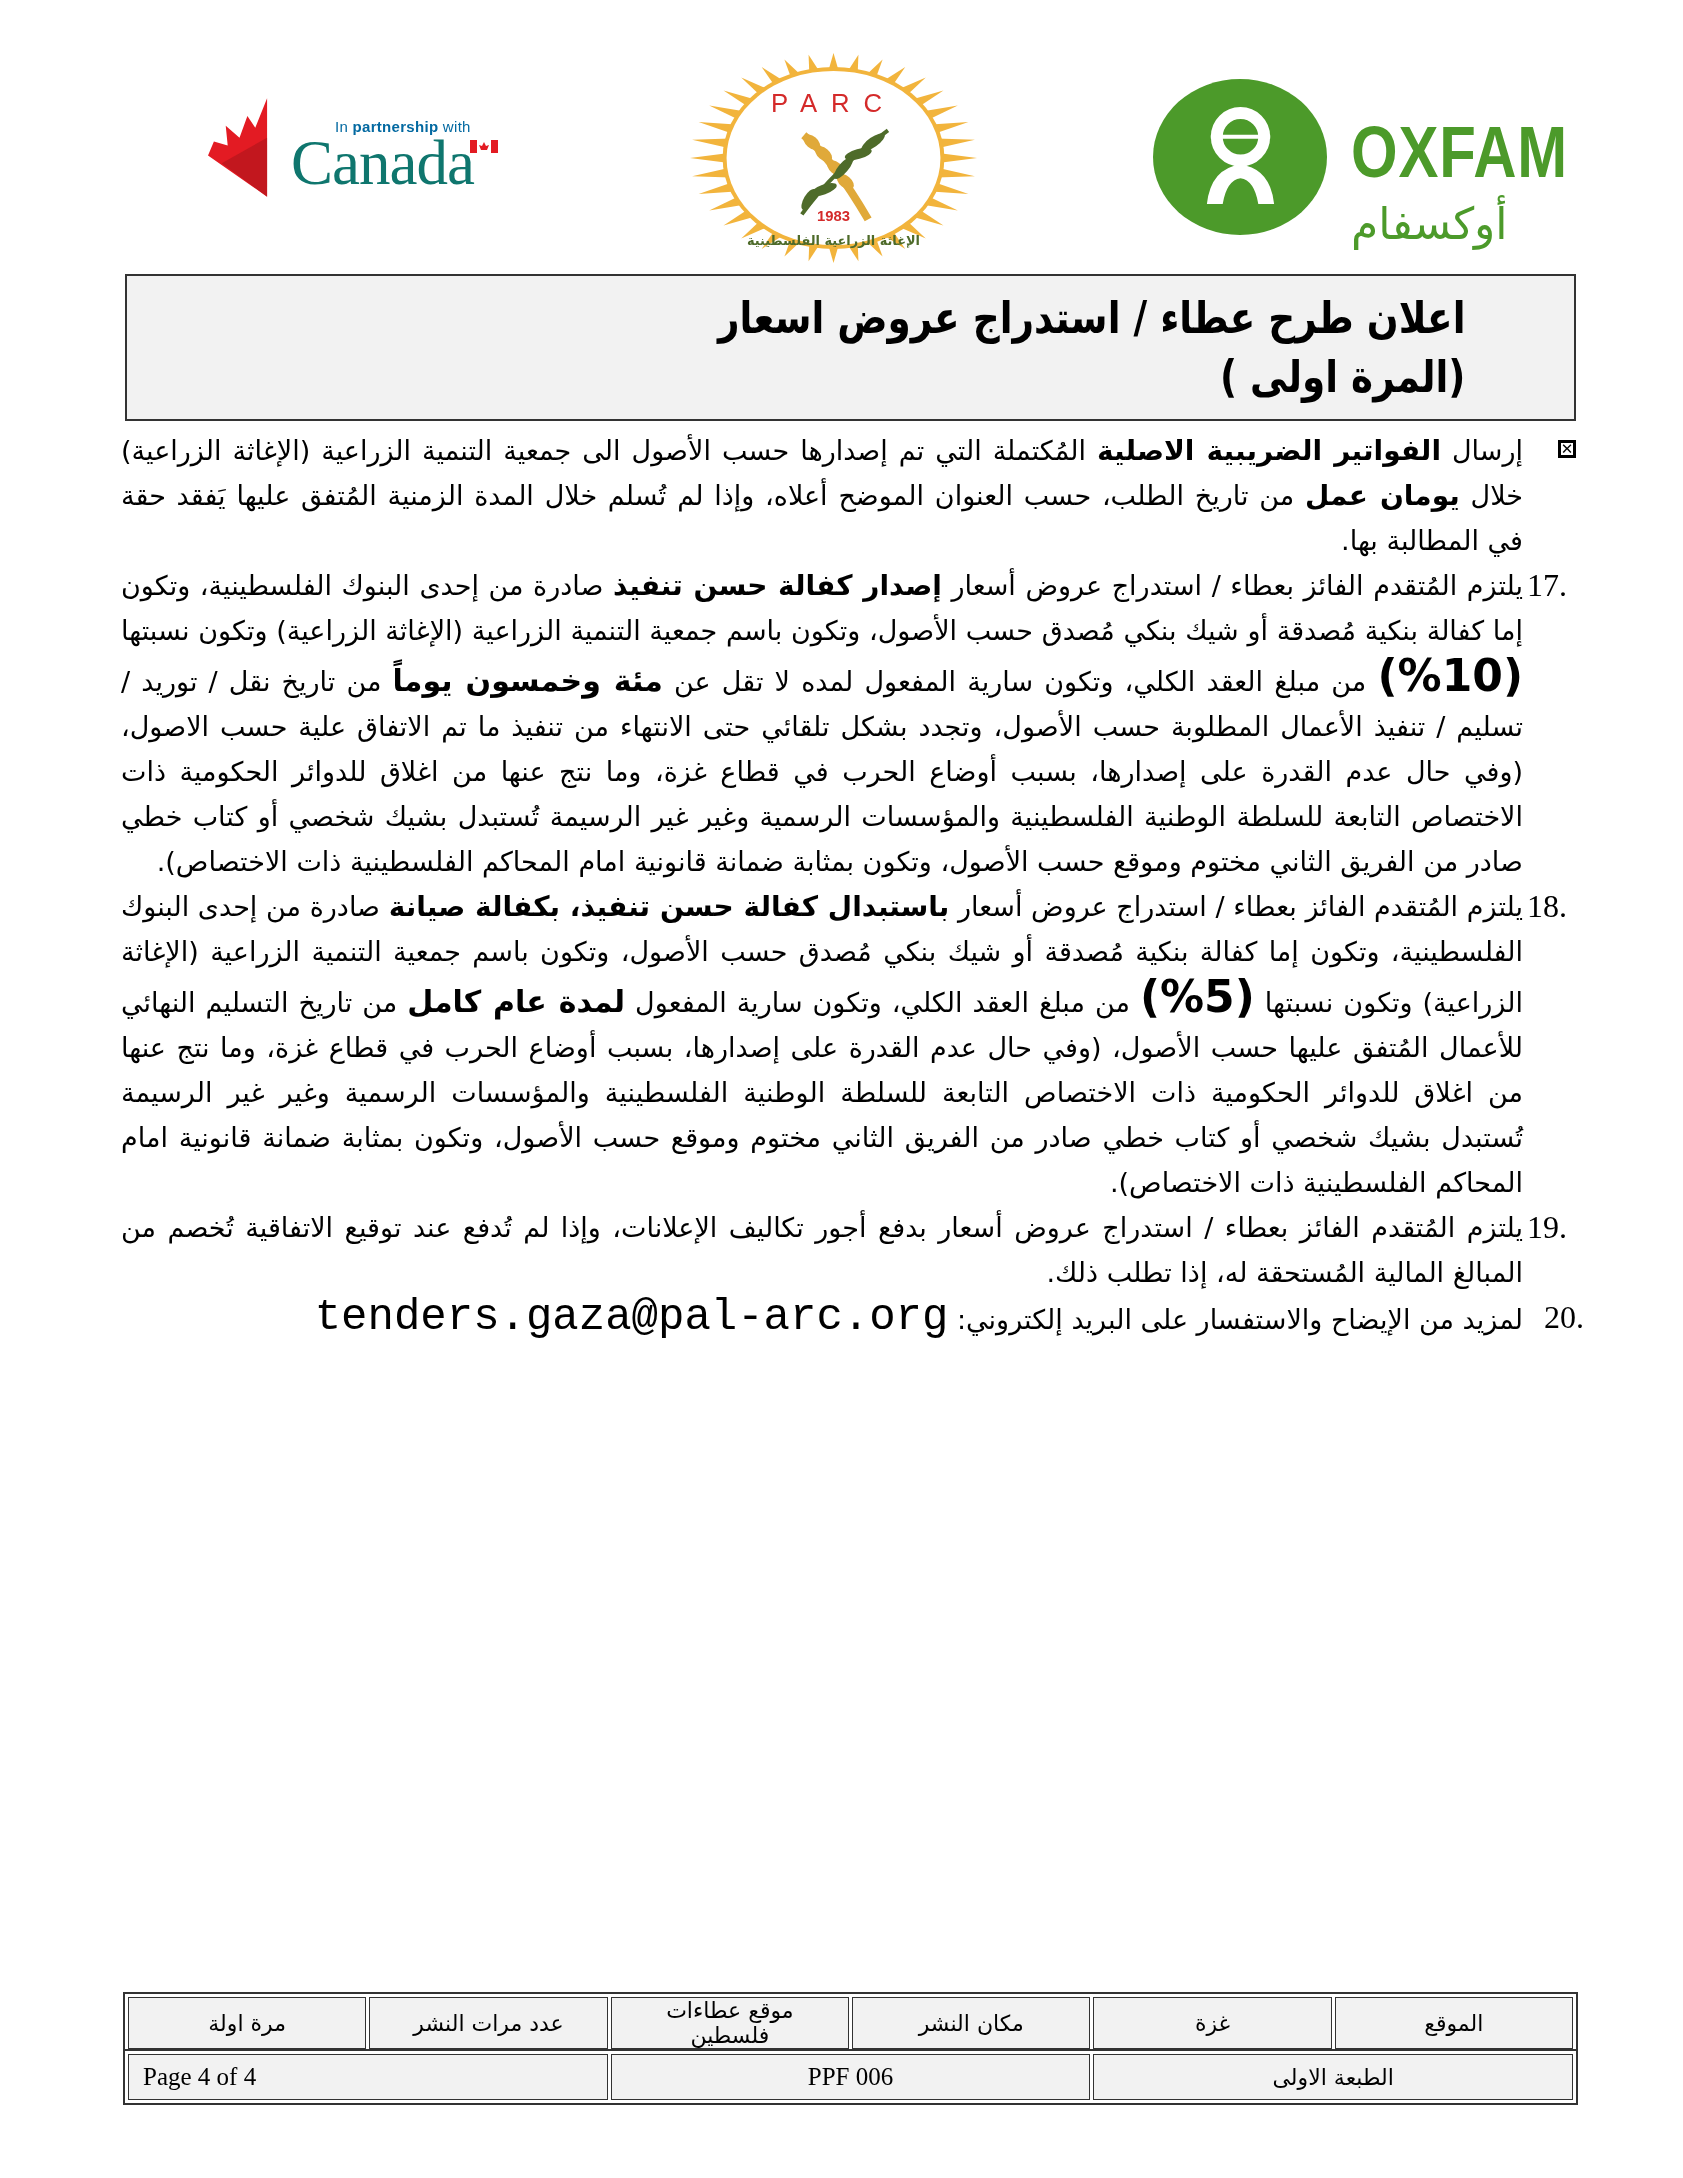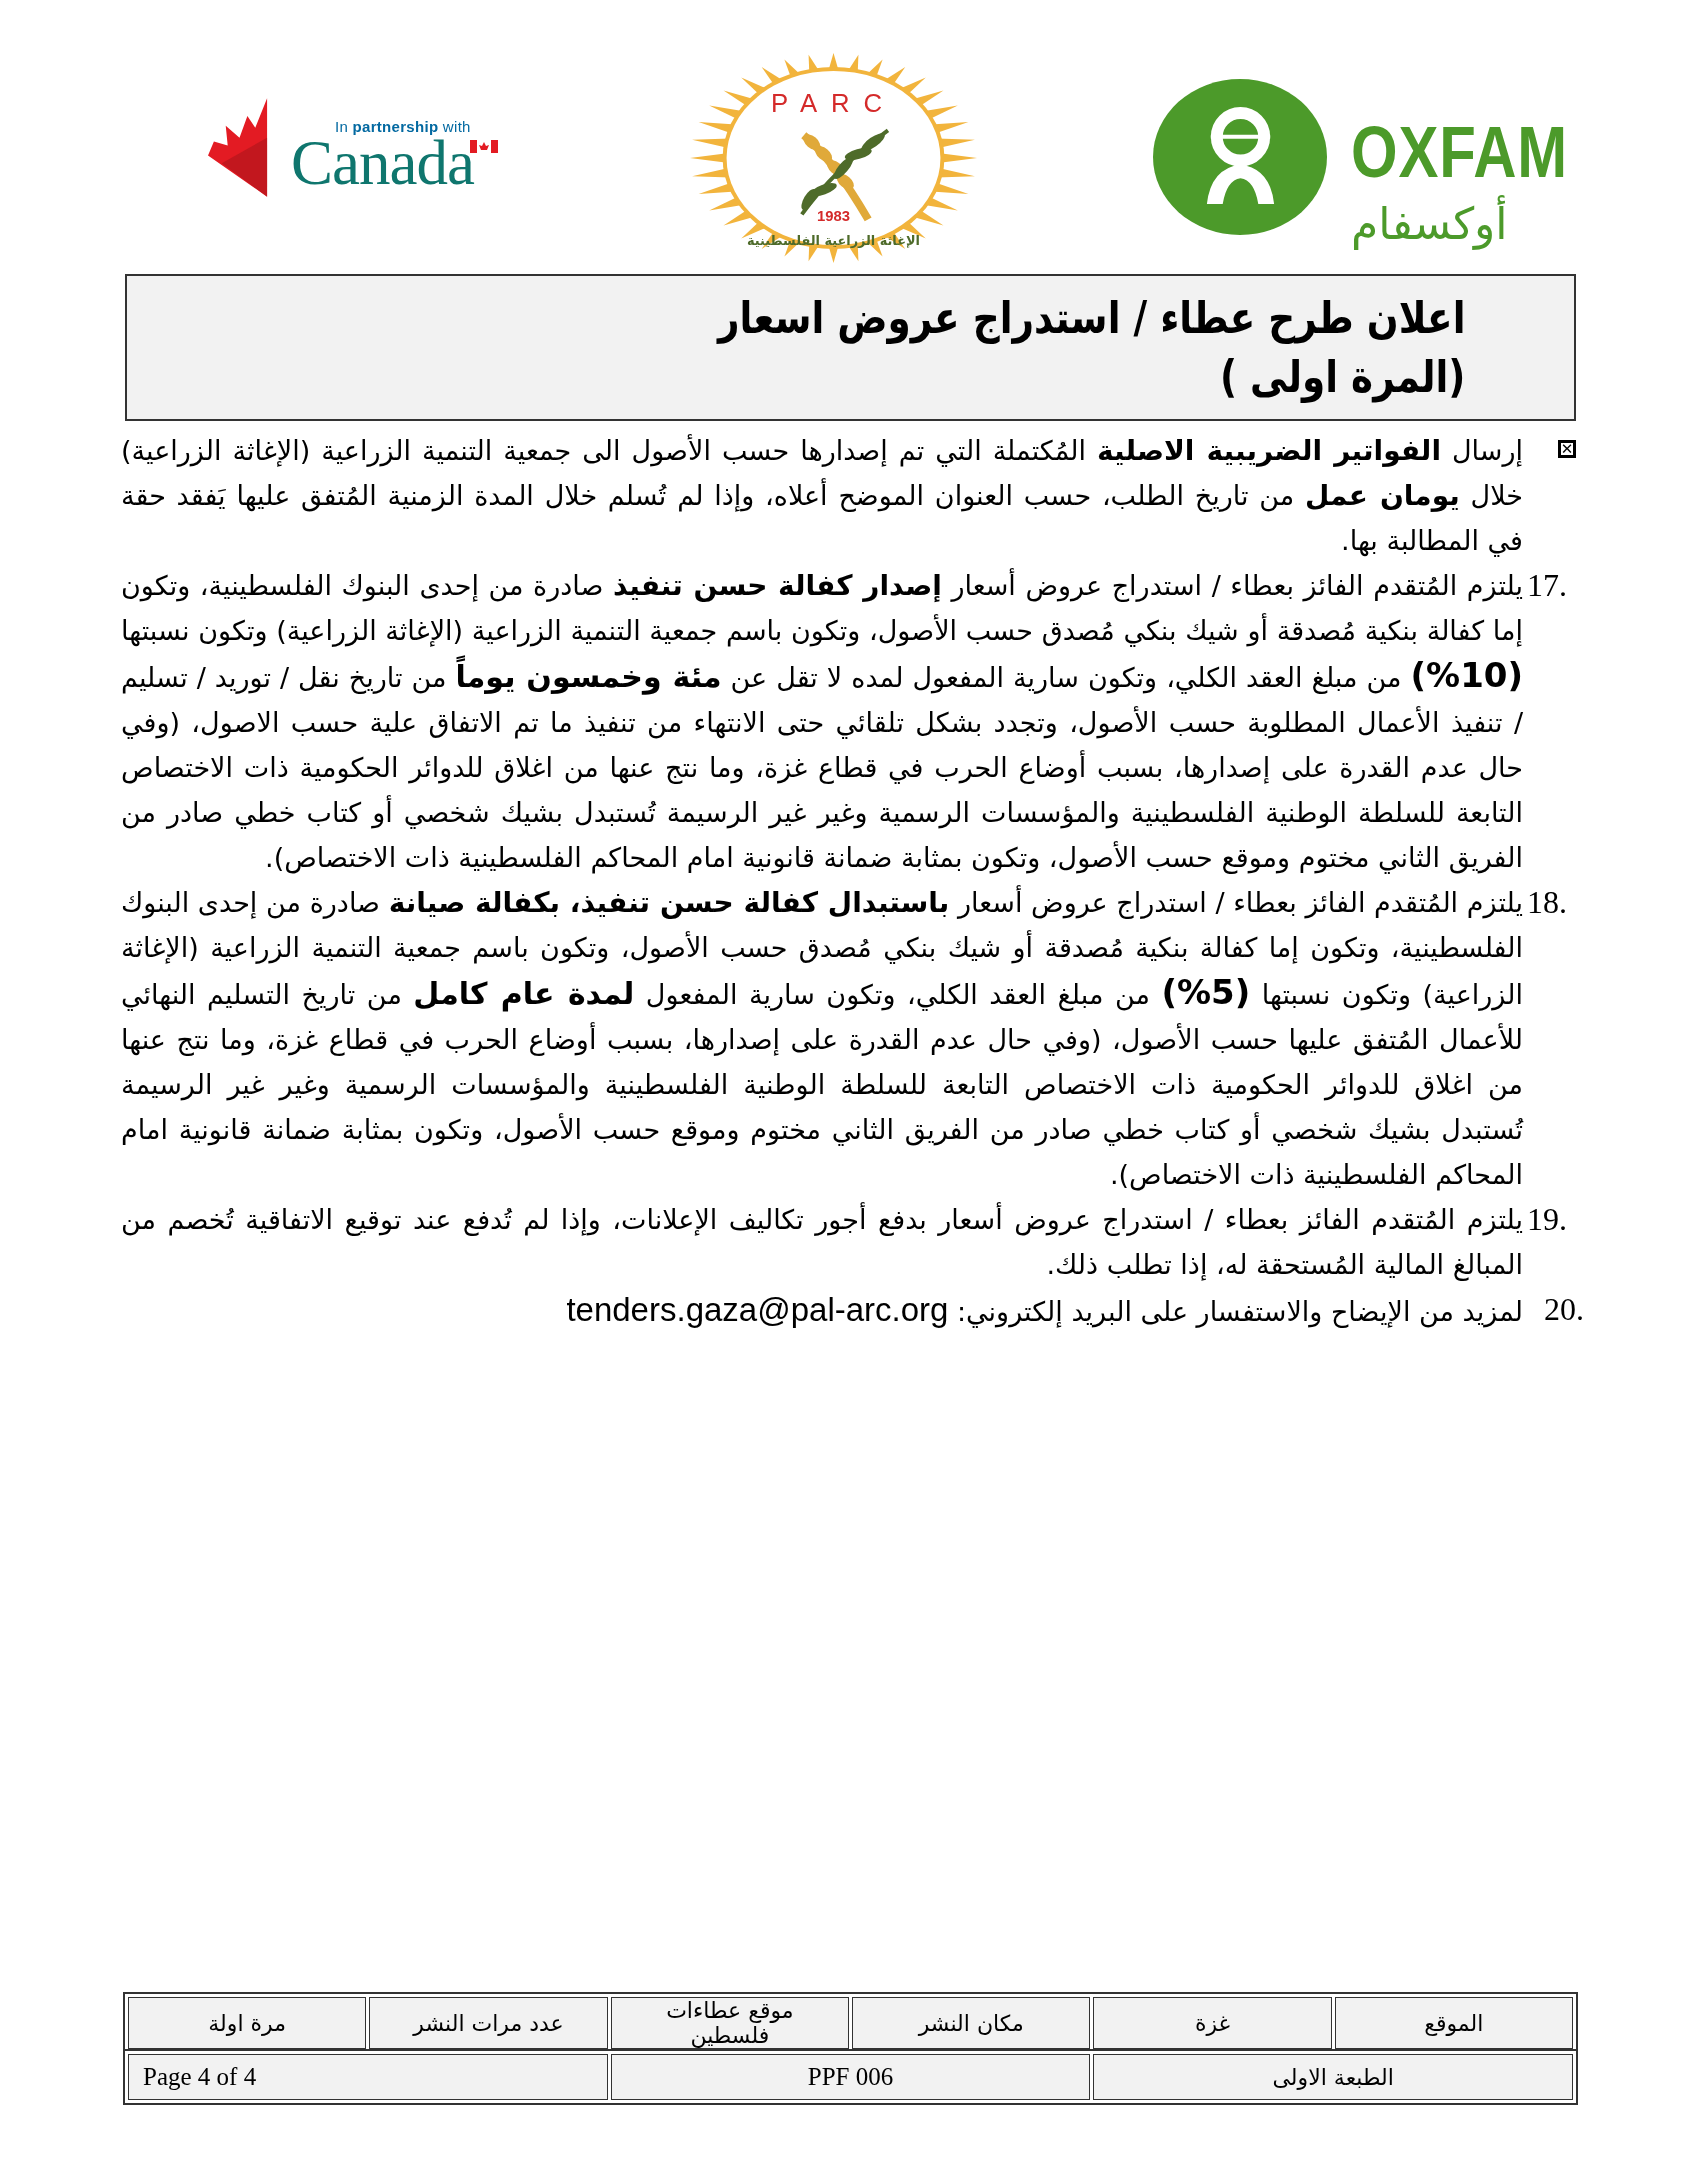--- a/index.html
+++ b/index.html
@@ -35,22 +35,22 @@
 
     
     .content { position: absolute; left: 121px; top: 428px; width: 1463px; direction: rtl; text-align: justify;
       font-family: "DejaVu Sans", sans-serif; font-size: 27px; line-height: 45px; }
     .para { position: relative; padding-right: 61px; margin: 0; }
     .para .marker { position: absolute; right: 0; top: 0; width: 57px; direction: ltr;
       font-family: "Liberation Serif", serif; font-size: 32px; }
     .para .boxmark { position: absolute; right: 8px; top: 12px; width: 18px; height: 18px; border: 3px solid #000;
       box-sizing: border-box; display: flex; align-items: center; justify-content: center; font-size: 15px; font-weight: 700; line-height: 1; }
     .para b, .para .strong { font-weight: 700; }
-    .para .big { font-size: 34px; font-weight: 700; }
-    .email { font-family: Liberation Sans, sans-serif; font-size: 33px; direction: ltr; unicode-bidi: embed; }
+    .para .big { font-size: 44px; font-weight: 700; }
+    .email { font-family: Liberation Mono, monospace; font-size: 44px; direction: ltr; unicode-bidi: embed; }
 
     
     .footer-table { position: absolute; left: 123px; width: 1455px; border-collapse: separate; border-spacing: 3px;
       border: 2px solid #333; background: #fff; table-layout: fixed; }
     .footer-table td { border: 1px solid #333; background: #f2f2f2; height: 40px; font-size: 22px;
       font-family: "DejaVu Sans", sans-serif; padding: 0 14px; }
     .ft1 { top: 1992px; direction: rtl; }
     .ft1 td { text-align: center; }
     .ft2 { top: 2049px; }
     .ft2 td { height: 44px; }

